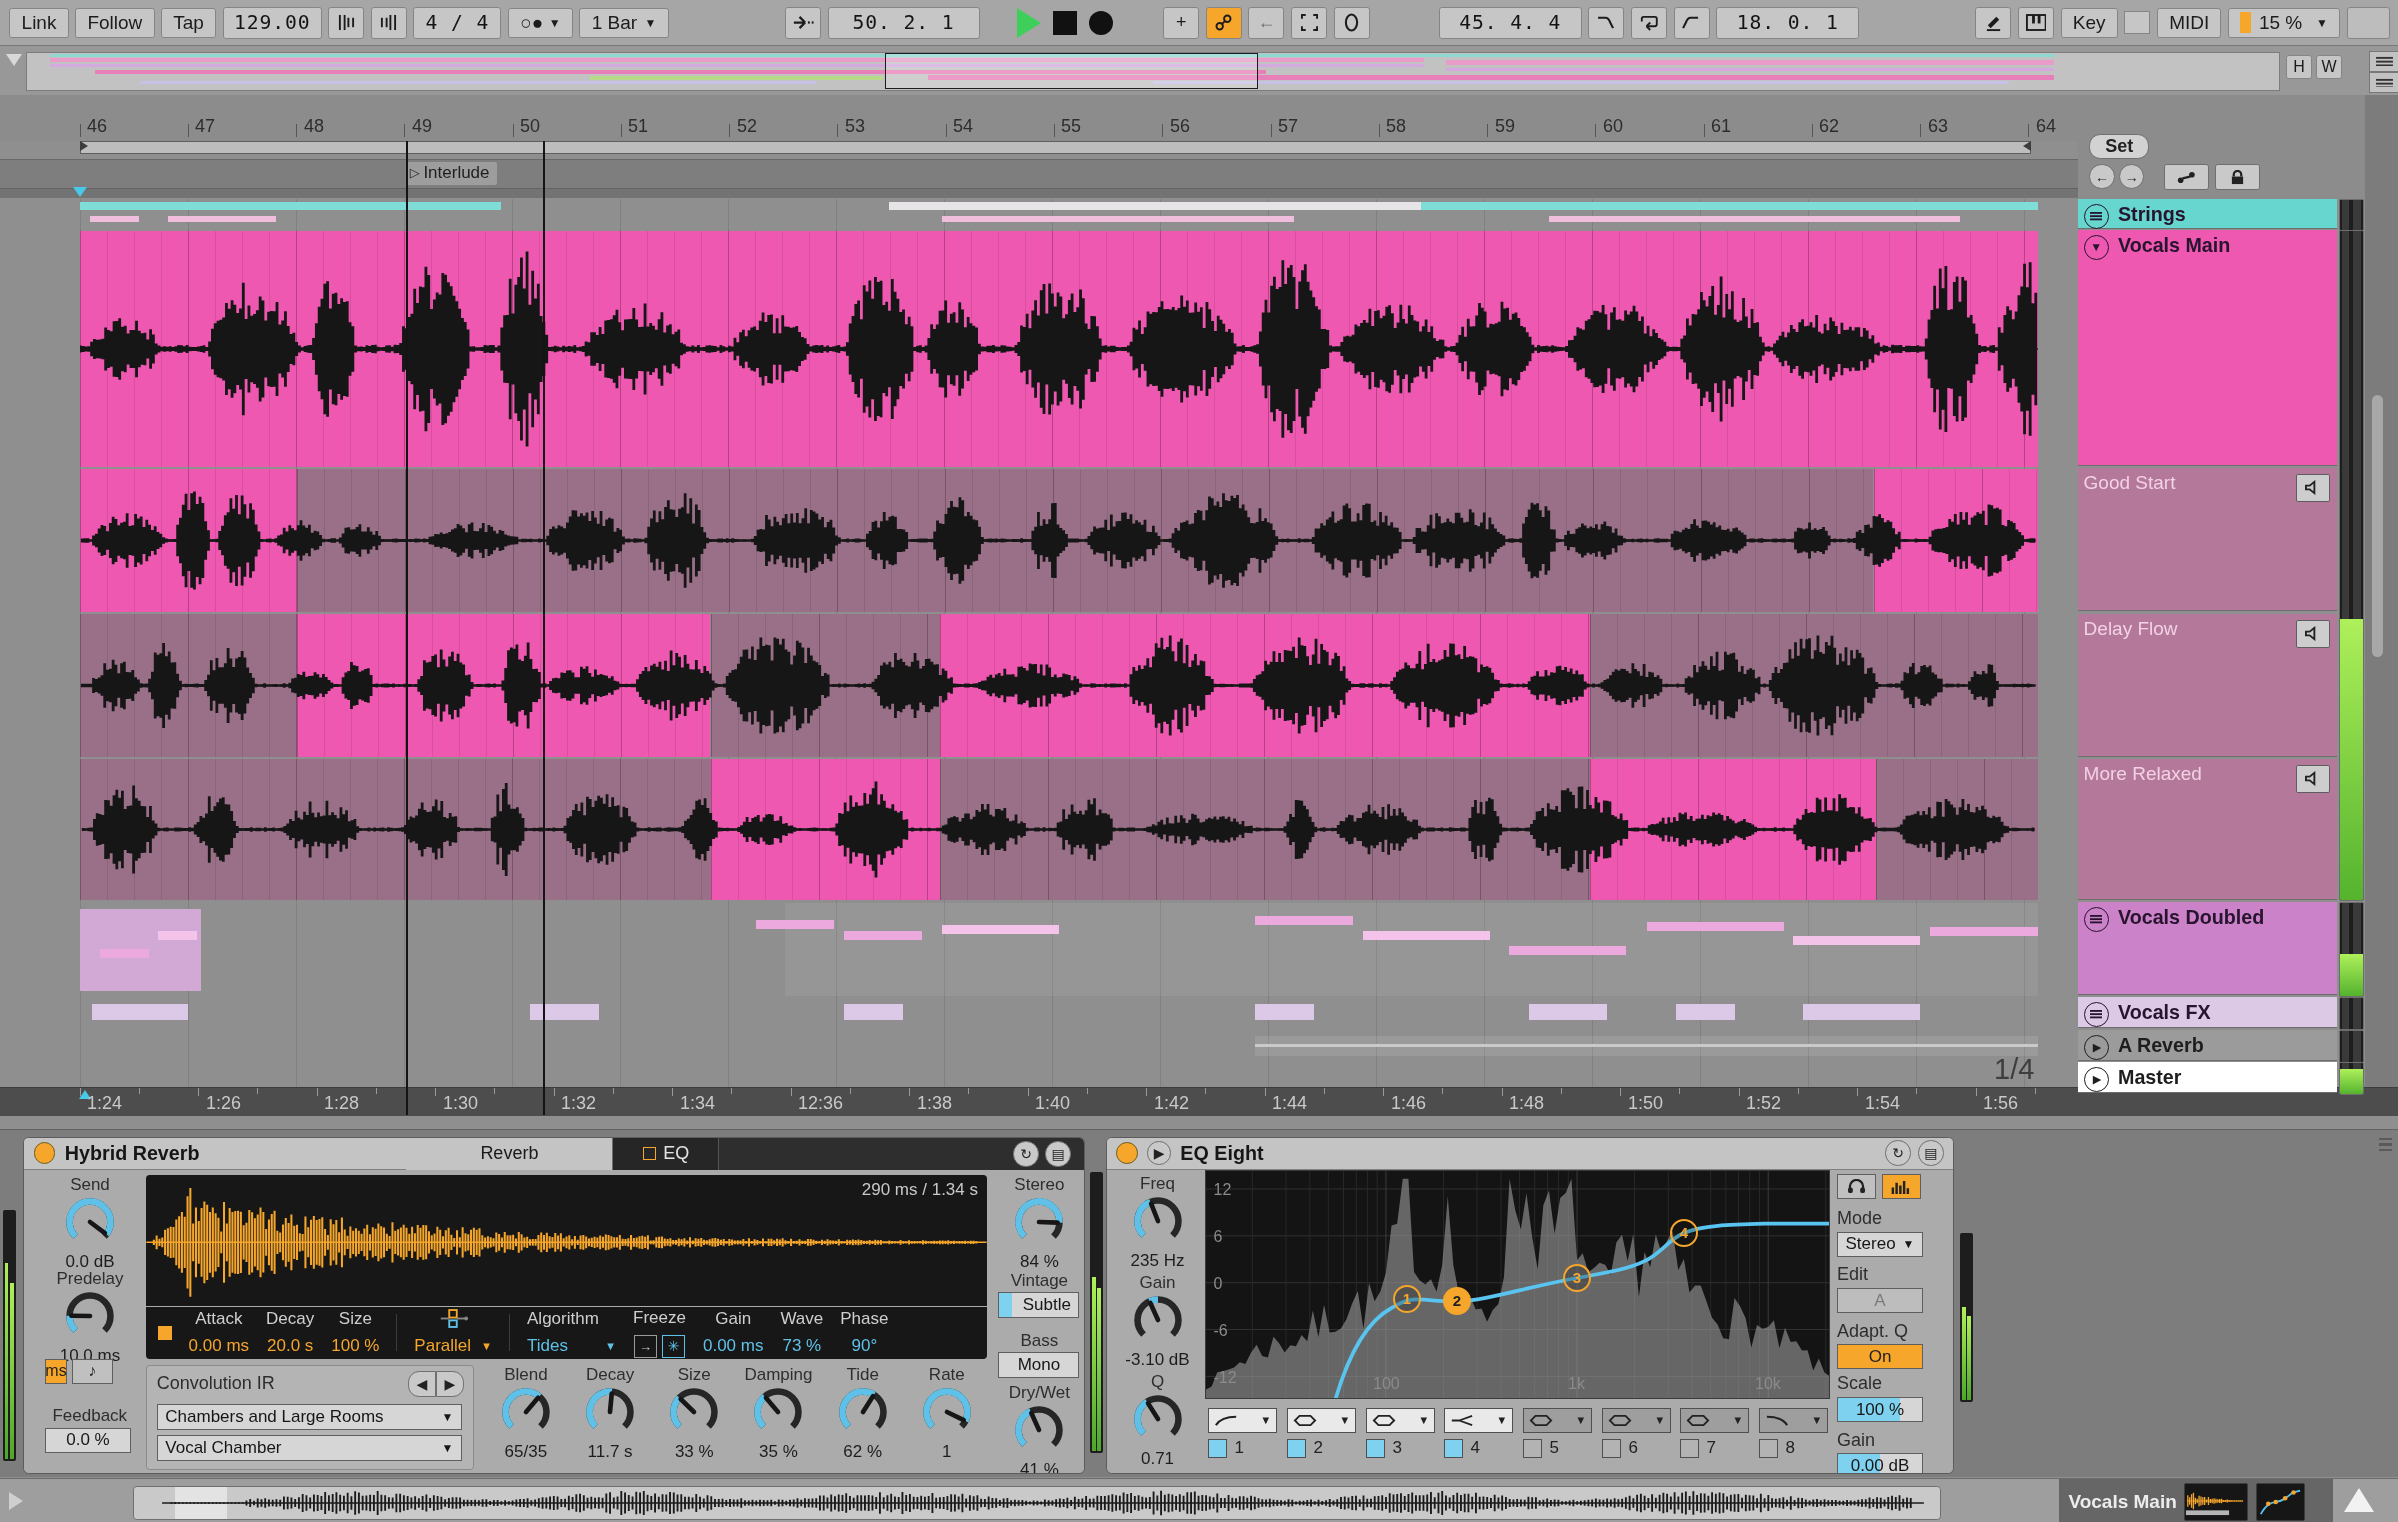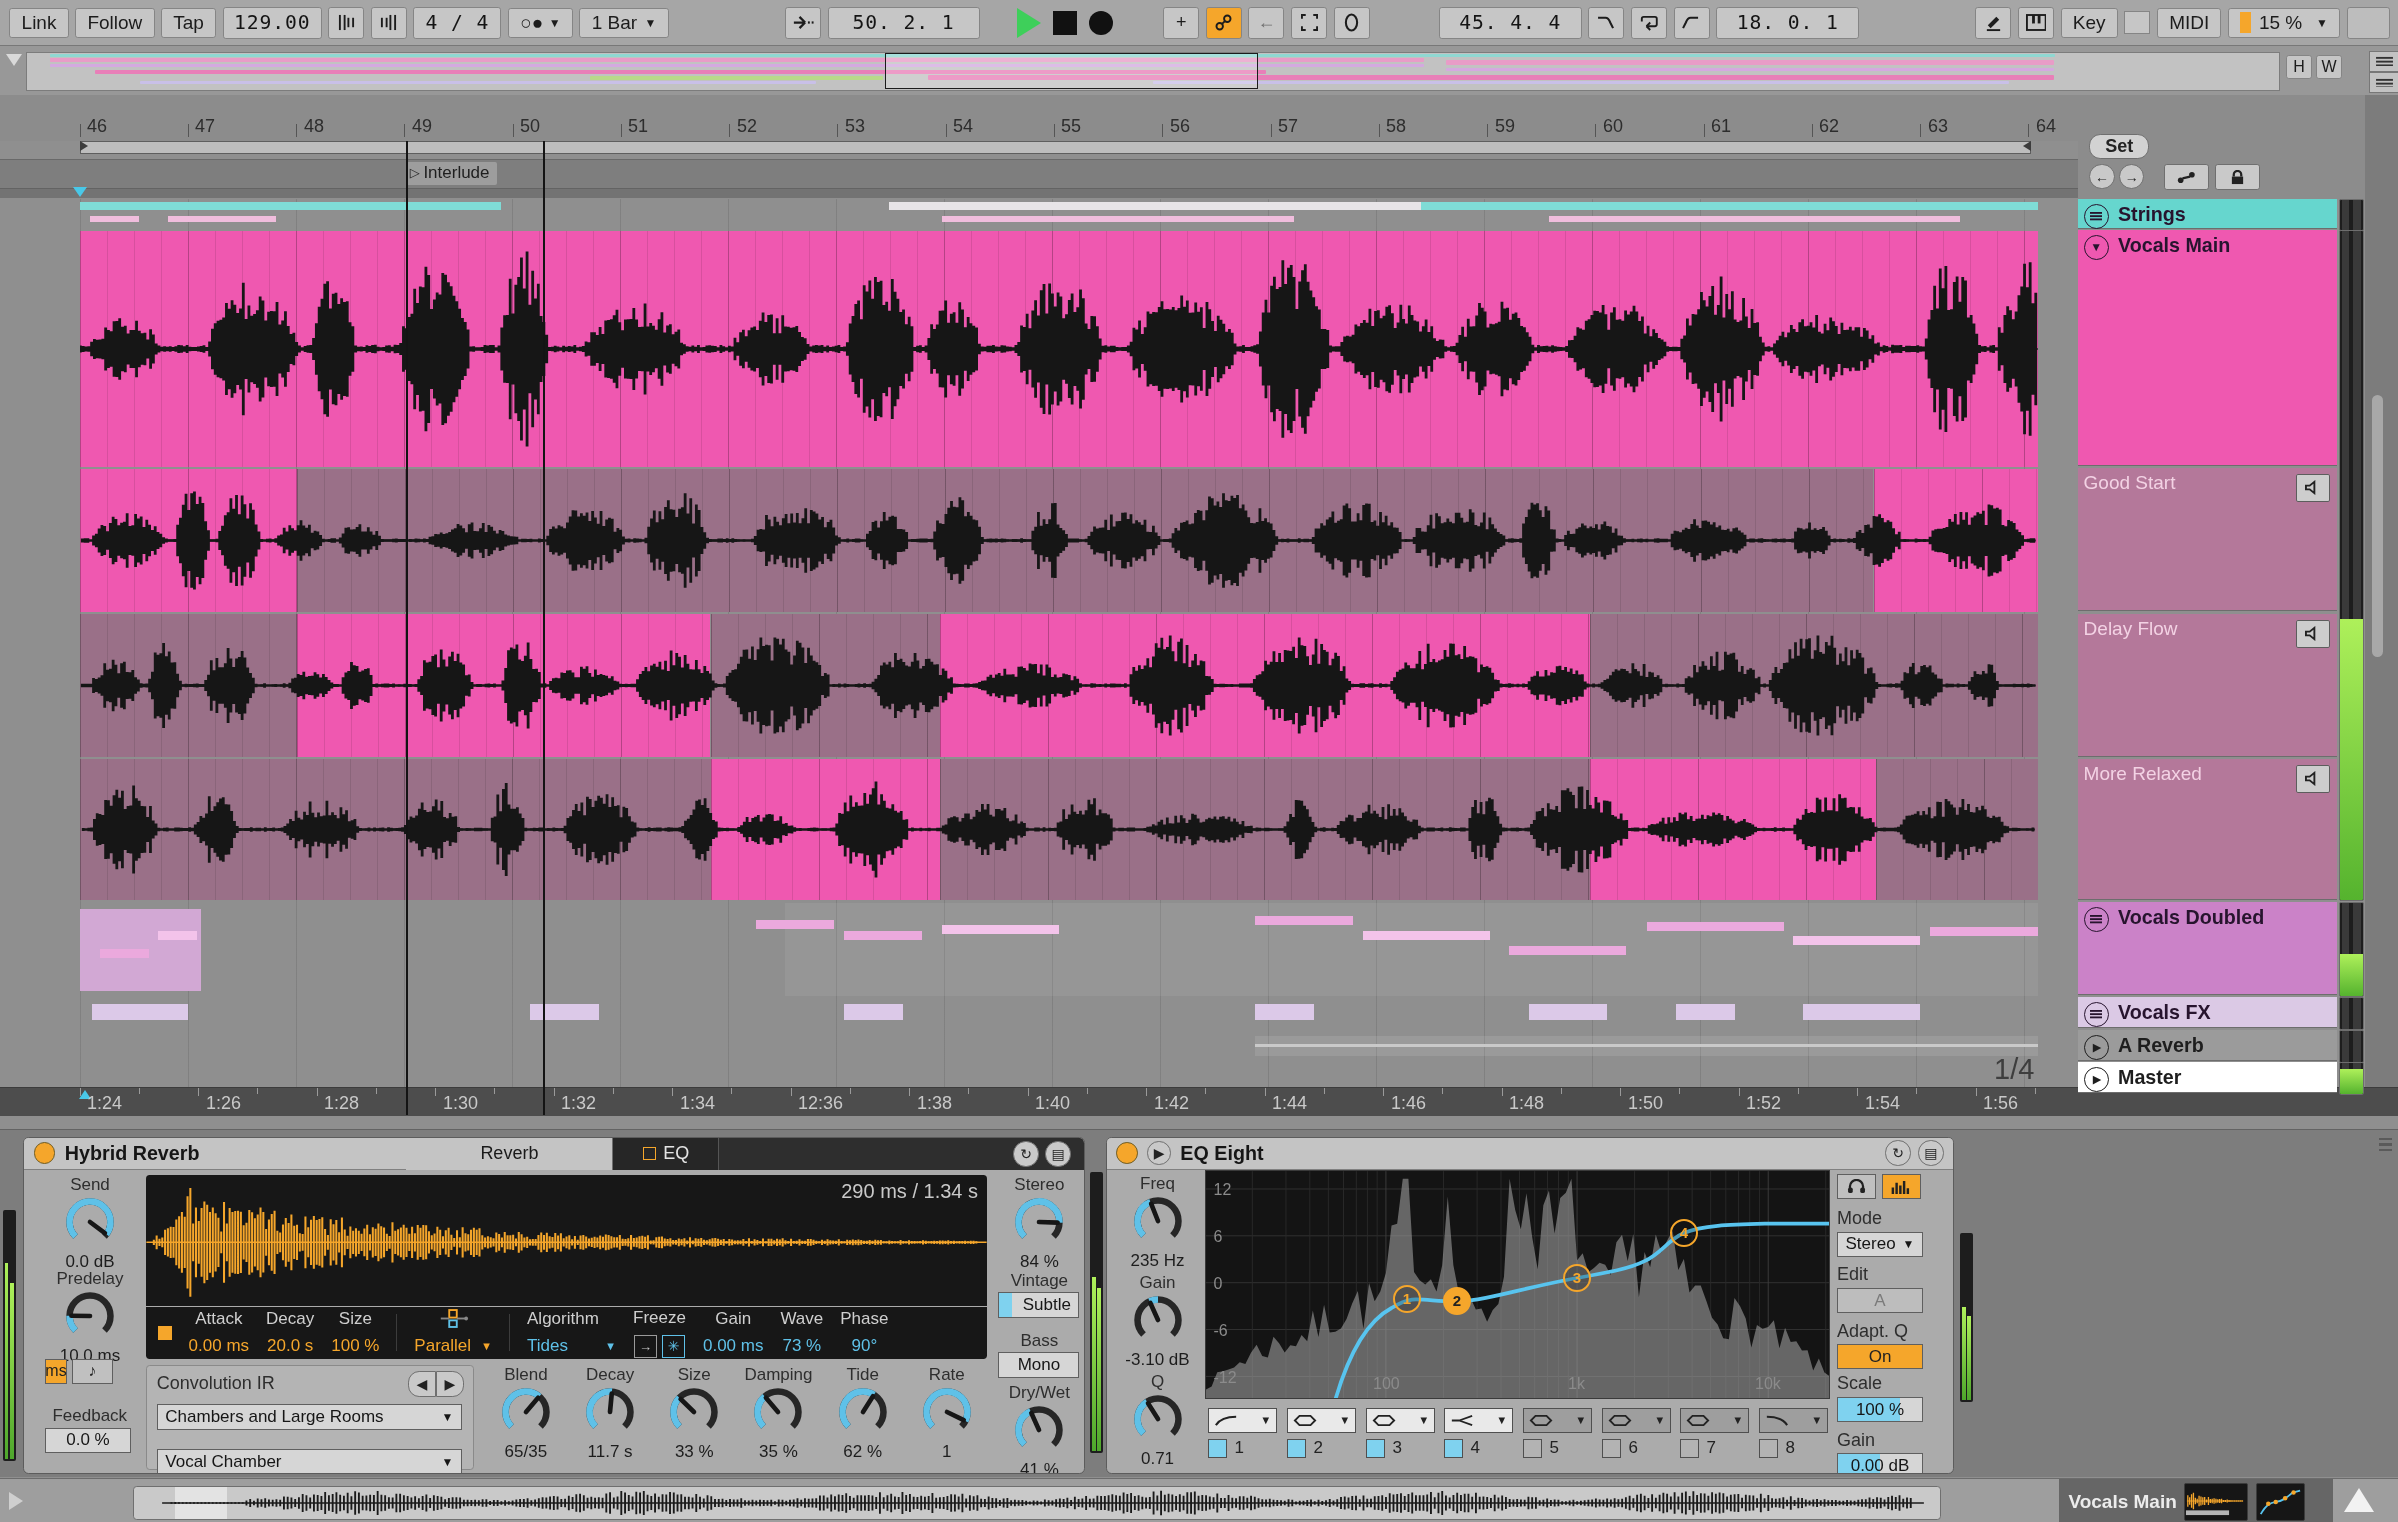--- a/index.html
+++ b/index.html
@@ -638,21 +638,21 @@
         <div class="togglebtn" style="width:41px;height:25px">♪</div>
       </div>
       <div class="paramlabel abs" style="left:9.4px;top:268px;width:112px">Feedback</div>
       <div class="fieldbox abs" style="left:20.6px;top:290px;width:86px;height:25px">0.0 %</div>
 
       <div class="blackstrip" style="left:122px;top:37px;width:841px;height:131px;border-radius:3.7px 3.7px 0 0">
         <svg id="irsvg" width="841" height="131" viewBox="0 0 898 140">
             <path d="M8,69.1299707956043L8,74.8700292043957M11,64.69051251768875L11,79.30948748231125M14,68.05066115396981L14,75.94933884603019M17,66.76980129757752L17,77.23019870242248M20,58.52487555684934L20,85.47512444315066M23,56.840379741161115L23,87.15962025883888M26,55.326161022107584L26,88.67383897789242M29,55.66081088707555L29,88.33918911292446M32,47.58218023104305L32,96.41781976895695M35,44.14150920946965L35,99.85849079053034M38,39.41506711089899L38,104.58493288910101M41,44.63534071139985L41,99.36465928860015M44,22.58401008051171L44,121.41598991948828M47,14L47,130M50,51.90540481732383L50,92.09459518267617M53,34.6258462285554L53,109.3741537714446M56,49.18060728809158L56,94.81939271190842M59,35.38757956311155L59,108.61242043688844M62,28.308056806036532L62,115.69194319396347M65,31.82781978310222L65,112.17218021689777M68,39.5768337444666L68,104.4231662555334M71,34.714359868654505L71,109.2856401313455M74,40.755121998951815L74,103.24487800104819M77,45.707599599047825L77,98.29240040095218M80,60.319276651278834L80,83.68072334872116M83,28.857440994135857L83,115.14255900586414M86,51.702678073077806L86,92.2973219269222M89,35.23042583153454L89,108.76957416846545M92,39.47351704002644L92,104.52648295997356M95,38.47002437280295L95,105.52997562719705M98,38.116057886502425L98,105.88394211349757M101,39.31930922857024L101,104.68069077142977M104,53.698264009978274L104,90.30173599002173M107,50.96398263840442L107,93.03601736159558M110,37.271433932627964L110,106.72856606737204M113,39.69679298970342L113,104.30320701029657M116,46.18279995821585L116,97.81720004178415M119,42.158216158610486L119,101.84178384138951M122,34.63673612068906L122,109.36326387931095M125,39.671152745986646L125,104.32884725401335M128,57.82958421031186L128,86.17041578968815M131,47.42589028001516L131,96.57410971998485M134,41.78785064779393L134,102.21214935220607M137,38.26392512896507L137,105.73607487103493M140,59.6684340962576L140,84.3315659037424M143,61.41407891413941L143,82.58592108586059M146,52.991159575695136L146,91.00884042430486M149,46.056817024192966L149,97.94318297580703M152,51.295381611583906L152,92.7046183884161M155,42.2883841452344L155,101.7116158547656M158,54.189564371949665L158,89.81043562805033M161,53.232653715329064L161,90.76734628467094M164,62.158151576758556L164,81.84184842324144M167,63.12761506106874L167,80.87238493893126M170,44.295210246965866L170,99.70478975303413M173,55.97070859405598L173,88.02929140594402M176,47.92298486605038L176,96.07701513394963M179,43.81229739745419L179,100.18770260254581M182,47.993761645632745L182,96.00623835436726M185,47.07512230023097L185,96.92487769976903M188,45.25587117094237L188,98.74412882905763M191,57.73275081435692L191,86.26724918564308M194,64.12691542186916L194,79.87308457813084M197,47.34786459120289L197,96.65213540879711M200,52.56389168183587L200,91.43610831816413M203,48.1553214045384L203,95.8446785954616M206,61.18732616740836L206,82.81267383259164M209,45.390274508313865L209,98.60972549168613M212,58.27813090068281L212,85.72186909931719M215,64.98345920307364L215,79.01654079692636M218,55.12425423825091L218,88.87574576174909M221,59.526908440339916L221,84.47309155966008M224,56.87119110205711L224,87.12880889794289M227,59.515384979415366L227,84.48461502058464M230,62.897578984678546L230,81.10242101532145M233,57.08839829485613L233,86.91160170514388M236,53.16202615617311L236,90.83797384382689M239,63.30592741013381L239,80.69407258986618M242,55.95284429672509L242,88.04715570327491M245,57.42987235985268L245,86.57012764014732M248,51.716674803367354L248,92.28332519663265M251,54.79609455434982L251,89.20390544565018M254,56.07179745934201L254,87.92820254065799M257,62.76124124895475L257,81.23875875104525M260,65.16852879272932L260,78.83147120727068M263,50.365356818774444L263,93.63464318122556M266,59.56775610701781L266,84.4322438929822M269,58.06593411070047L269,85.93406588929953M272,56.16490946477241L272,87.8350905352276M275,53.29923163299693L275,90.70076836700306M278,56.40710171403214L278,87.59289828596786M281,62.86655263852393L281,81.13344736147607M284,55.17798670774229L284,88.82201329225771M287,62.20545877662364L287,81.79454122337637M290,53.32345245166748L290,90.67654754833252M293,56.25115196945279L293,87.74884803054721M296,53.46905841918196L296,90.53094158081804M299,53.828313904173825L299,90.17168609582617M302,60.21736508996948L302,83.78263491003051M305,64.38163110798476L305,79.61836889201524M308,62.54743363803783L308,81.45256636196217M311,55.35737747088169L311,88.64262252911831M314,58.435698792268596L314,85.5643012077314M317,65.54988892600413L317,78.45011107399587M320,59.153903198769285L320,84.84609680123071M323,56.26942371712941L323,87.73057628287059M326,63.96792653754282L326,80.03207346245718M329,67.2062204707222L329,76.7937795292778M332,59.07881410020205L332,84.92118589979795M335,66.52813438931479L335,77.47186561068521M338,55.955622530454846L338,88.04437746954515M341,62.35484454194335L341,81.64515545805665M344,63.373284521343436L344,80.62671547865656M347,58.42580011489627L347,85.57419988510372M350,56.45141964068955L350,87.54858035931045M353,58.5634376023762L353,85.4365623976238M356,56.974424532724896L356,87.0255754672751M359,64.28860589844437L359,79.71139410155563M362,66.82910801879356L362,77.17089198120644M365,65.40192159229986L365,78.59807840770014M368,66.40377628196863L368,77.59622371803137M371,67.62367142872672L371,76.37632857127328M374,61.32697525595593L374,82.67302474404407M377,63.177107504976235L377,80.82289249502377M380,66.83848658750944L380,77.16151341249056M383,60.93946397636549L383,83.06053602363451M386,64.5221572515757L386,79.4778427484243M389,64.39484645021089L389,79.60515354978911M392,63.75171021552458L392,80.24828978447542M395,67.78953794694446L395,76.21046205305554M398,61.01593549224504L398,82.98406450775495M401,63.204924769639746L401,80.79507523036025M404,66.69601462979581L404,77.30398537020419M407,65.89474837946699L407,78.10525162053301M410,68.67112778867522L410,75.32887221132478M413,68.26496212510237L413,75.73503787489763M416,68.43095377960191L416,75.56904622039809M419,64.004226792393L419,79.995773207607M422,61.474481729644424L422,82.52551827035558M425,64.14091402900883L425,79.85908597099117M428,61.63669101632439L428,82.36330898367561M431,65.3770073626264L431,78.6229926373736M434,66.32185838902164L434,77.67814161097836M437,61.914142616055706L437,82.08585738394429M440,64.70244395843743L440,79.29755604156257M443,62.19585492263419L443,81.80414507736582M446,67.64099213597483L446,76.35900786402517M449,65.71750551016663L449,78.28249448983337M452,64.43619112496752L452,79.56380887503248M455,68.57567584439464L455,75.42432415560536M458,65.1266740172925L458,78.8733259827075M461,69.0694412829766L461,74.9305587170234M464,64.55754477303266L464,79.44245522696734M467,64.12146415682403L467,79.87853584317597M470,65.76496730952954L470,78.23503269047046M473,67.84035283195551L473,76.15964716804449M476,67.07331004278777L476,76.92668995721223M479,65.98186864964147L479,78.01813135035853M482,66.87639534577498L482,77.12360465422502M485,64.62201888965558L485,79.37798111034442M488,66.12048583583697L488,77.87951416416303M491,63.630066894967754L491,80.36993310503225M494,64.18717497034683L494,79.81282502965317M497,65.56197598787342L497,78.43802401212658M500,66.47235847842884L500,77.52764152157116M503,66.48502080668693L503,77.51497919331307M506,64.1888340720405L506,79.8111659279595M509,68.21974478577603L509,75.78025521422397M512,68.48699278528295L512,75.51300721471705M515,67.6105882604547L515,76.3894117395453M518,64.0138831587755L518,79.9861168412245M521,67.3922365628076L521,76.6077634371924M524,66.66353062304985L524,77.33646937695015M527,65.57065245925835L527,78.42934754074165M530,65.01206973859625L530,78.98793026140375M533,65.93503297228625L533,78.06496702771375M536,64.45310797653458L536,79.54689202346542M539,70.03277808155357L539,73.96722191844643M542,69.73365912939383L542,74.26634087060617M545,66.55193177858197L545,77.44806822141803M548,66.0076618499979L548,77.9923381500021M551,65.70386292338722L551,78.29613707661278M554,67.8178621648772L554,76.1821378351228M557,68.44187746564397L557,75.55812253435603M560,67.56142756820762L560,76.43857243179238M563,69.59637901919307L563,74.40362098080693M566,69.44373245119989L566,74.55626754880011M569,67.78655364241827L569,76.21344635758173M572,68.79554037934155L572,75.20445962065845M575,67.65366560310412L575,76.34633439689588M578,70.10417570243996L578,73.89582429756004M581,66.62863036380865L581,77.37136963619135M584,69.91076230780699L584,74.08923769219301M587,67.612222789752L587,76.387777210248M590,68.06180882592224L590,75.93819117407776M593,67.35821907481791L593,76.64178092518209M596,69.09848753545883L596,74.90151246454117M599,69.79571855502739L599,74.20428144497261M602,68.56489401672086L602,75.43510598327914M605,67.67902323714715L605,76.32097676285285M608,67.33079998541861L608,76.66920001458139M611,68.1324119875427L611,75.8675880124573M614,69.203324592139L614,74.796675407861M617,68.39681560416855L617,75.60318439583145M620,70.4141832855167L620,73.5858167144833M623,68.40951669292163L623,75.59048330707837M626,69.03463839723923L626,74.96536160276077M629,70.05880189995695L629,73.94119810004305M632,69.72449370567567L632,74.27550629432433M635,70.11622418439129L635,73.88377581560871M638,68.34708968065925L638,75.65291031934075M641,70.52970022746834L641,73.47029977253166M644,67.50748421053241L644,76.49251578946759M647,70.41009998089316L647,73.58990001910684M650,68.75315073488224L650,75.24684926511776M653,69.35284882314525L653,74.64715117685475M656,70.63417167980555L656,73.36582832019445M659,67.75703717964034L659,76.24296282035966M662,70.78605861524956L662,73.21394138475044M665,68.19705301350177L665,75.80294698649823M668,68.07409389207861L668,75.92590610792139M671,69.79414294610434L671,74.20585705389566M674,68.16110858865271L674,75.83889141134729M677,68.81592268236959L677,75.18407731763041M680,67.6534725412838L680,76.3465274587162M683,69.74484231726895L683,74.25515768273105M686,70.4288570788247L686,73.5711429211753M689,68.2057023582894L689,75.7942976417106M692,70.49862739566112L692,73.50137260433888M695,70.21443994781056L695,73.78556005218944M698,68.77895958334459L698,75.22104041665541M701,70.22643057800065L701,73.77356942199935M704,70.23977697335829L704,73.76022302664171M707,68.40024911965911L707,75.59975088034089M710,68.33745248760835L710,75.66254751239165M713,69.11500908475568L713,74.88499091524432M716,70.3882547752749L716,73.6117452247251M719,70.8L719,73.2M722,69.20501068513548L722,74.79498931486452M725,70.16410272655112L725,73.83589727344888M728,68.76969939865643L728,75.23030060134357M731,69.81699159453225L731,74.18300840546775M734,69.97525854331109L734,74.02474145668891M737,70.37466883512869L737,73.62533116487131M740,68.74703420048671L740,75.25296579951329M743,70.49678674958356L743,73.50321325041644M746,70.79287760502774L746,73.20712239497226M749,69.2872759275022L749,74.7127240724978M752,69.63327516032508L752,74.36672483967492M755,68.834381162054L755,75.165618837946M758,69.35672203006388L758,74.64327796993612M761,69.01409406446808L761,74.98590593553192M764,69.56242684320566L764,74.43757315679434M767,70.37179192284461L767,73.62820807715539M770,70.33482050138346L770,73.66517949861654M773,69.4591918739547L773,74.5408081260453M776,70.22974286755323L776,73.77025713244677M779,69.28671623795208L779,74.71328376204792M782,69.66772588952313L782,74.33227411047687M785,69.52238848635652L785,74.47761151364348M788,70.8L788,73.2M791,70.8L791,73.2M794,70.11533770300481L794,73.88466229699519M797,70.42764710948894L797,73.57235289051106M800,70.8L800,73.2M803,70.8L803,73.2M806,69.43064878831L806,74.56935121169M809,70.52239823781821L809,73.47760176218179M812,70.8L812,73.2M815,69.62613874965258L815,74.37386125034742M818,70.40843647225965L818,73.59156352774035M821,70.47642447712181L821,73.52357552287819M824,70.8L824,73.2M827,70.66613469660732L827,73.33386530339268M830,69.71129736782316L830,74.28870263217684M833,70.23501058162536L833,73.76498941837464M836,70.8L836,73.2M839,70.45176372212718L839,73.54823627787282M842,70.22343937363439L842,73.77656062636561M845,70.61918397509208L845,73.38081602490792M848,69.91538325464083L848,74.08461674535917M851,70.1222362157293L851,73.8777637842707M854,70.2794625849884L854,73.7205374150116M857,69.80781365592328L857,74.19218634407672M860,70.60738810773117L860,73.39261189226883M863,70.18474000872092L863,73.81525999127908M866,70.8L866,73.2M869,70.6360464502564L869,73.3639535497436M872,70.65117280981838L872,73.34882719018162M875,70.22527418569719L875,73.77472581430281M878,70.8L878,73.2M881,70.15036932526198L881,73.84963067473802M884,70.29110659870125L884,73.70889340129875M887,70.8L887,73.2" stroke="#f5a62b" stroke-width="2.2"></path>
             <line x1="0" y1="72" x2="898" y2="72" stroke="#f5a62b" stroke-width="1.6"></line>
           </svg>
-        <div class="abs" style="right:9.4px;top:5.6px;font-size:20px;color:#c9c9c9">290 ms / 1.34 s</div>
+        <div class="abs" style="right:9.4px;top:5.6px;font-size:17px;color:#c9c9c9">290 ms / 1.34 s</div>
       </div>
 
       <div class="blackstrip" style="left:122px;top:169px;width:841px;height:52px;border-radius:0 0 3.7px 3.7px;display:flex;align-items:center;padding:0 11.2px;box-sizing:border-box;gap:17px">
         <div style="width:14px;height:14px;background:#f5a62b"></div>
         <div class="stripcol">
             <div class="striplabel">Attack</div>
             <div class="stripval orangetxt">0.00 ms</div>
           </div>
         <div class="stripcol">
             <div class="striplabel">Decay</div>
@@ -710,21 +710,21 @@
           <div class="paramlabel" style="font-size:18px">Convolution IR</div>
           <div style="display:flex">
             <div class="circbtn" style="border-radius:11.2px 0 0 11.2px;width:26px">◀</div>
             <div class="circbtn" style="border-radius:0 11.2px 11.2px 0;width:26px">▶</div>
           </div>
         </div>
         <div class="ddown" style="width:305px;height:26px;margin-top:7.5px">
             <span>Chambers and Large Rooms</span>
             <span style="font-size:12px">▼</span>
           </div>
-        <div class="ddown" style="width:305px;height:26px;margin-top:19px">
+        <div class="ddown" style="width:305px;height:26px;margin-top:5px">
             <span>Vocal Chamber</span>
             <span style="font-size:12px">▼</span>
           </div>
       </div>
 
       <div id="hr-knob-row" class="abs" style="left:461px;top:227px;width:502px;height:105px;display:flex;justify-content:space-between">
           <div class="knobwrap" style="width: 81px;">
             <div class="paramlabel">Blend</div>
             <div class="knob"><svg width="54" height="54" viewBox="0 0 58 58">
                 <path d="M13.443650813895953,44.55634918610404 A22,22 0 1 1 44.55634918610404,44.55634918610404" stroke="#262626" stroke-width="7" fill="none"></path>

